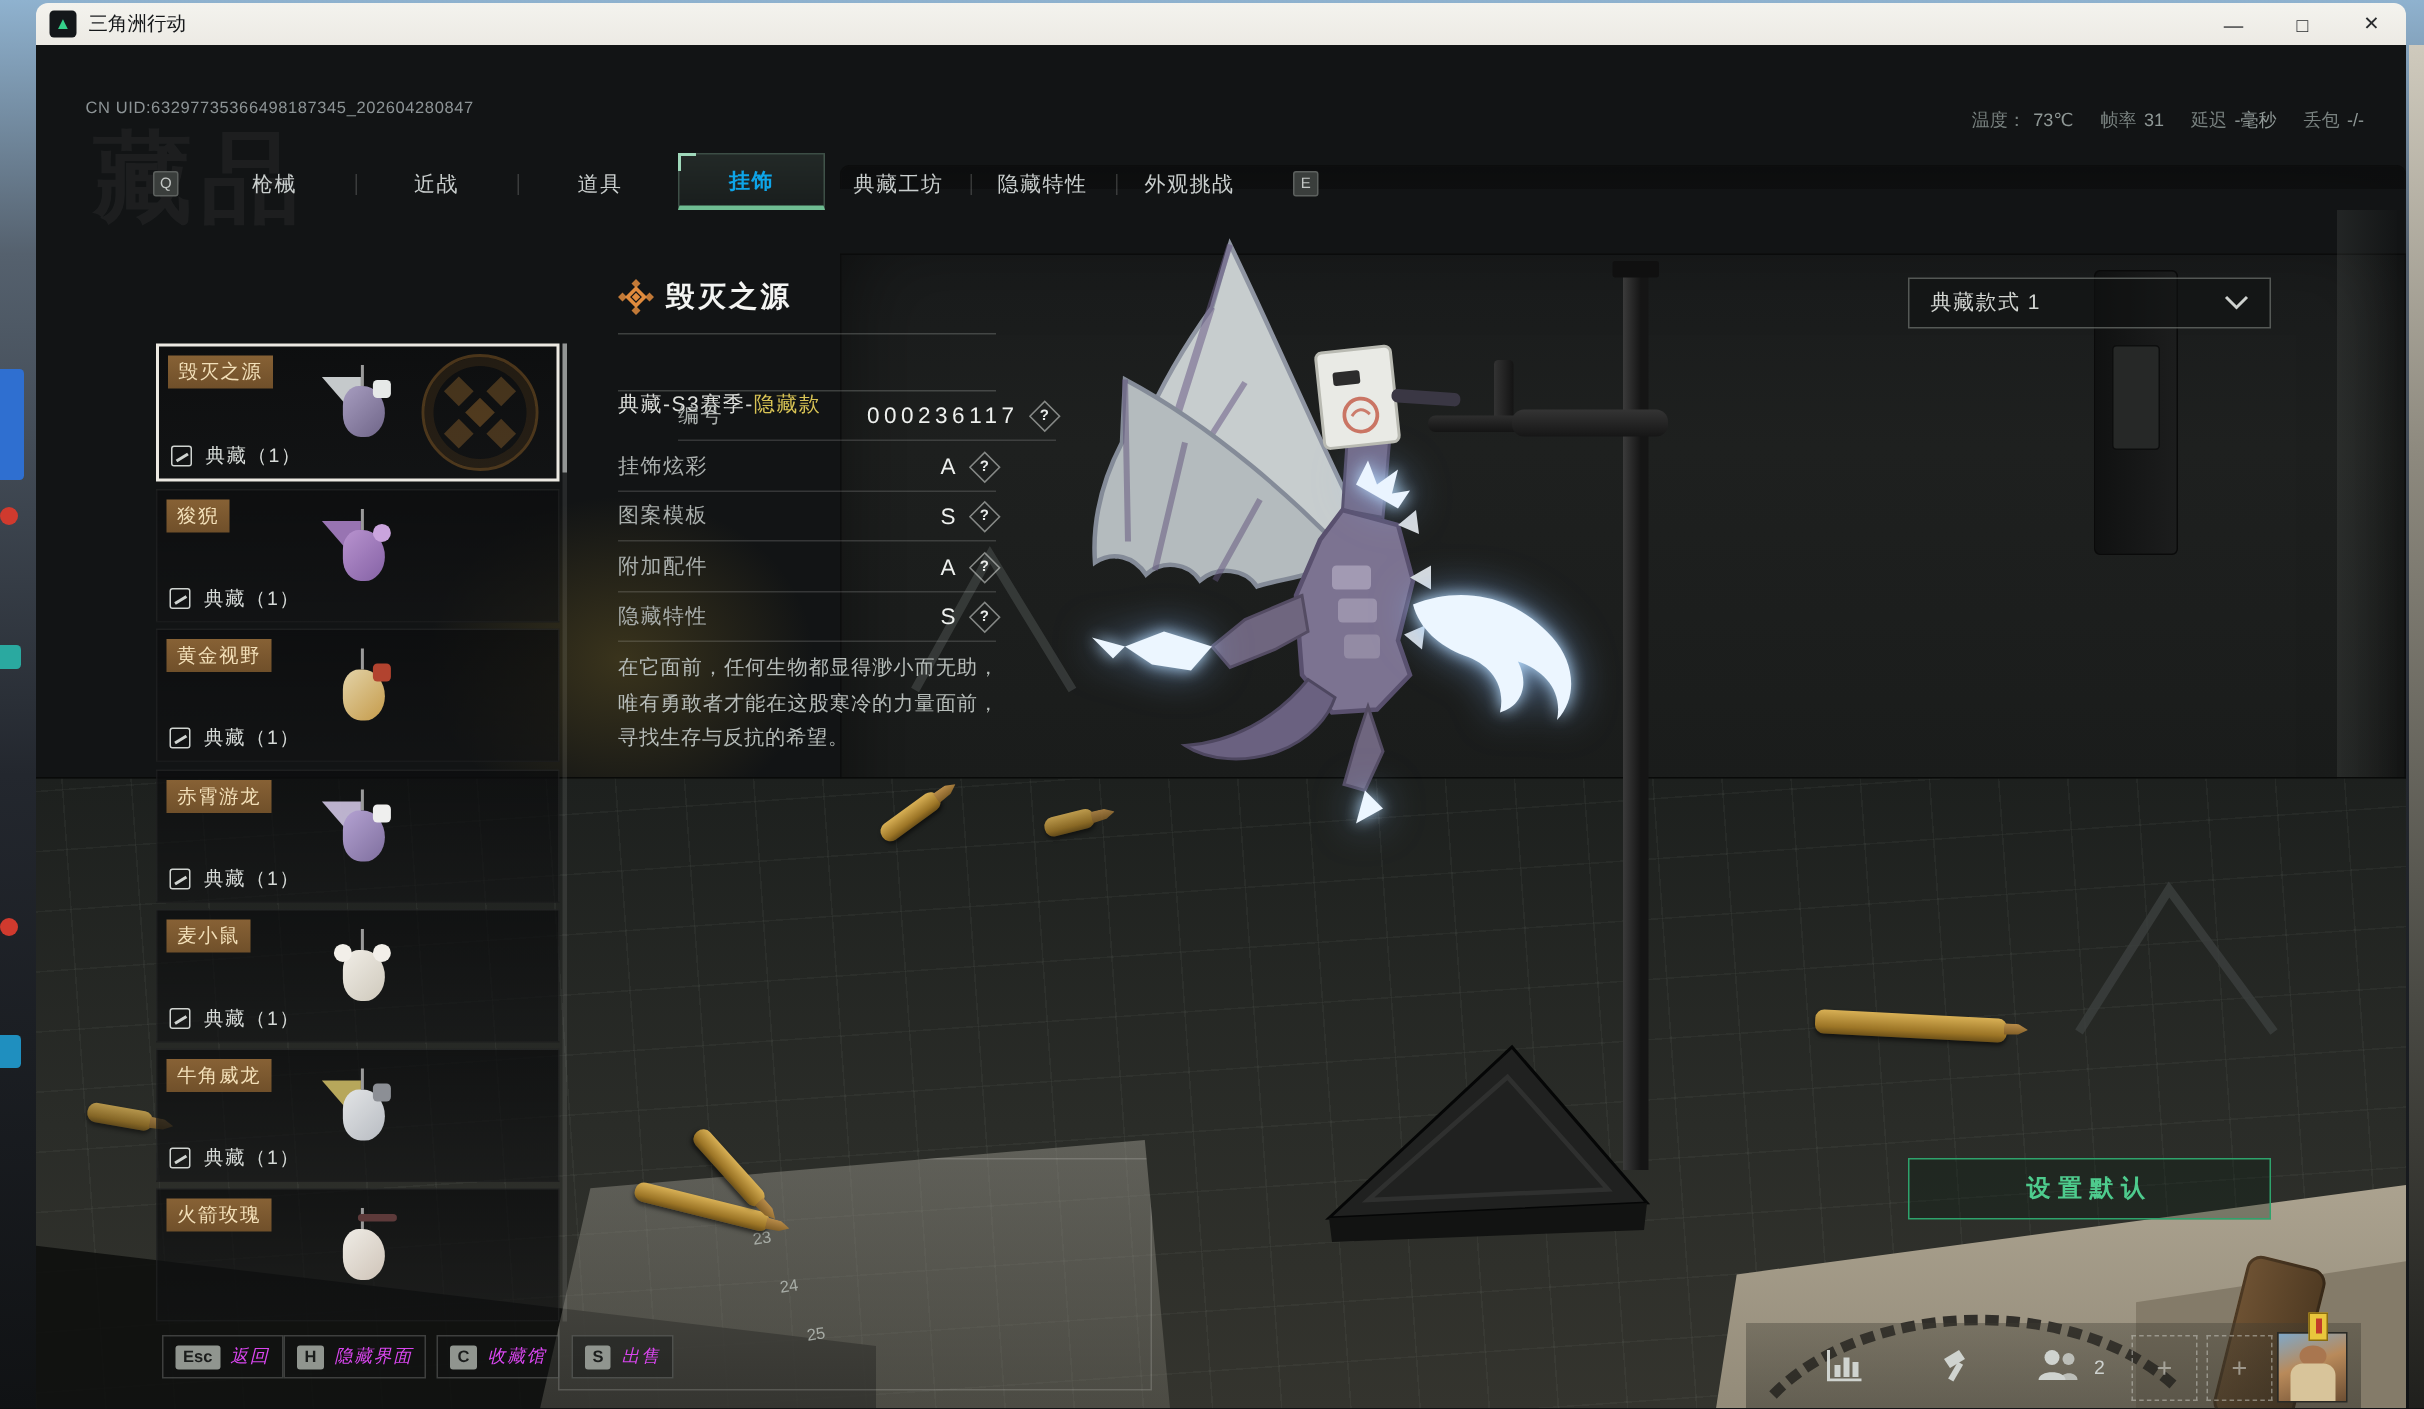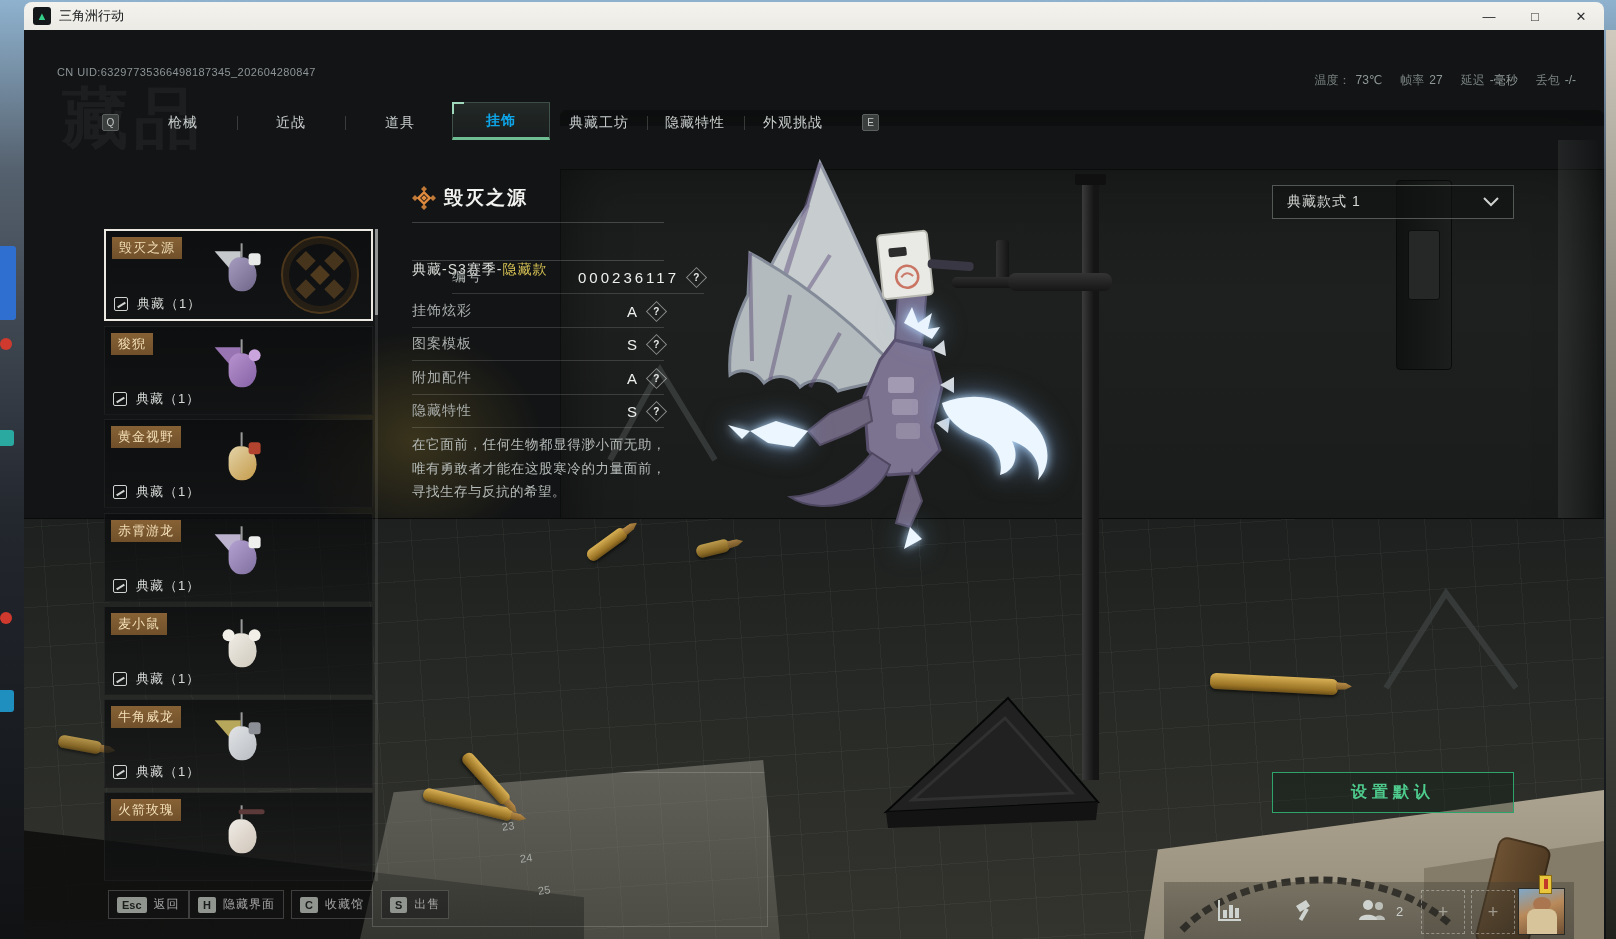--- a/index.html
+++ b/index.html
@@ -109,21 +109,21 @@
   
   .dropdown{left:1248px;top:155px;width:242px;height:34px;background:rgba(16,18,18,.55);border:1px solid rgba(165,170,165,.45);display:flex;align-items:center;color:#d3d6d2;font-size:14px;letter-spacing:1px;padding:0 14px;cursor:pointer;}
 
   
   .btn-green{left:1248px;top:742px;width:242px;height:41px;background:rgba(8,28,18,.30);border:1.5px solid #2ea36c;color:#4ecb8d;font-size:16px;font-weight:bold;letter-spacing:5px;display:flex;align-items:center;justify-content:center;cursor:pointer;}
   .btn-gray{left:1248px;top:789px;width:242px;height:40px;background:rgba(205,210,205,.26);border:1px solid rgba(230,232,230,.45);color:#f0f2f0;font-size:16px;letter-spacing:5px;display:flex;align-items:center;justify-content:center;cursor:pointer;}
 
   
   .hk{position:absolute;top:860px;height:29px;border:1px solid rgba(145,150,146,.35);background:rgba(18,20,20,.40);display:flex;align-items:center;gap:7px;padding:0 8px;cursor:pointer;}
   .hk .cap{background:#90958f;color:#1b1d1c;font-size:11px;font-weight:bold;border-radius:2px;padding:1px 5px;line-height:14px;}
-  .hk .lab{color:#a3a3a3;font-size:12px;letter-spacing:1px;}
+  .hk .lab{color:#d946ef;font-size:12px;letter-spacing:1px;font-style:italic;}
 
   
   .dock{left:1140px;top:852px;width:410px;height:57px;background:linear-gradient(180deg,rgba(62,60,50,.38),rgba(40,40,34,.45));}
   .dock-ico{position:absolute;top:862px;width:36px;height:36px;display:flex;align-items:center;justify-content:center;cursor:pointer;}
   .team-count{position:absolute;top:874px;color:#cdd1ce;font-size:13px;}
   .slot{position:absolute;top:860px;width:44px;height:44px;border:1px dashed rgba(205,205,198,.5);display:flex;align-items:center;justify-content:center;color:rgba(210,210,203,.6);font-size:18px;cursor:pointer;}
   .avatar{left:1494px;top:858px;width:47px;height:47px;background:linear-gradient(160deg,#7fa8c9 0%,#b98a5a 45%,#6e4f33 100%);border:1px solid #2a2a26;cursor:pointer;overflow:hidden;}
   .avatar:before{content:"";position:absolute;left:14px;top:8px;width:18px;height:14px;border-radius:50%;background:#a9764f;}
   .avatar:after{content:"";position:absolute;left:8px;top:20px;width:30px;height:26px;border-radius:8px 8px 0 0;background:#d8c49a;}
   .av-badge{left:1515px;top:845px;width:13px;height:19px;background:#e9c63c;border:1px solid #8a6d10;cursor:default;}
@@ -239,21 +239,21 @@
       </g>
 
       <rect x="238" y="124" width="46" height="9" rx="4" fill="#3a3744" transform="rotate(4 238 124)"></rect>
     </svg>
 
     <div class="abs watermark">藏品</div>
     <div class="abs uid">CN UID:63297735366498187345_202604280847</div>
 
     <div class="abs stats">
       <div><span>温度：</span><b>73℃</b></div>
-      <div><span>帧率</span><b>27</b></div>
+      <div><span>帧率</span><b>31</b></div>
       <div><span>延迟</span><b>-毫秒</b></div>
       <div><span>丢包</span><b>-/-</b></div>
     </div>
 
     <div class="abs keybadge" style="left:78px;top:84px;">Q</div>
     <div class="tab" style="left:119px;width:80px;">枪械</div>
     <div class="tabsep" style="left:213px;"></div>
     <div class="tab" style="left:227px;width:80px;">近战</div>
     <div class="tabsep" style="left:321px;"></div>
     <div class="tab" style="left:336px;width:80px;">道具</div>

